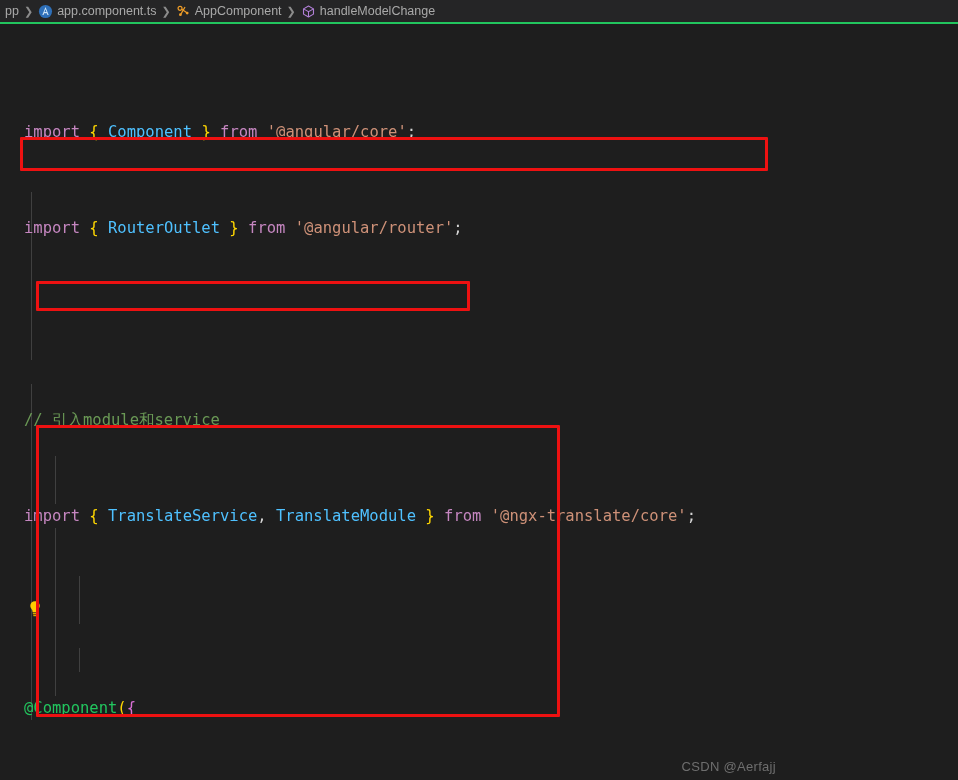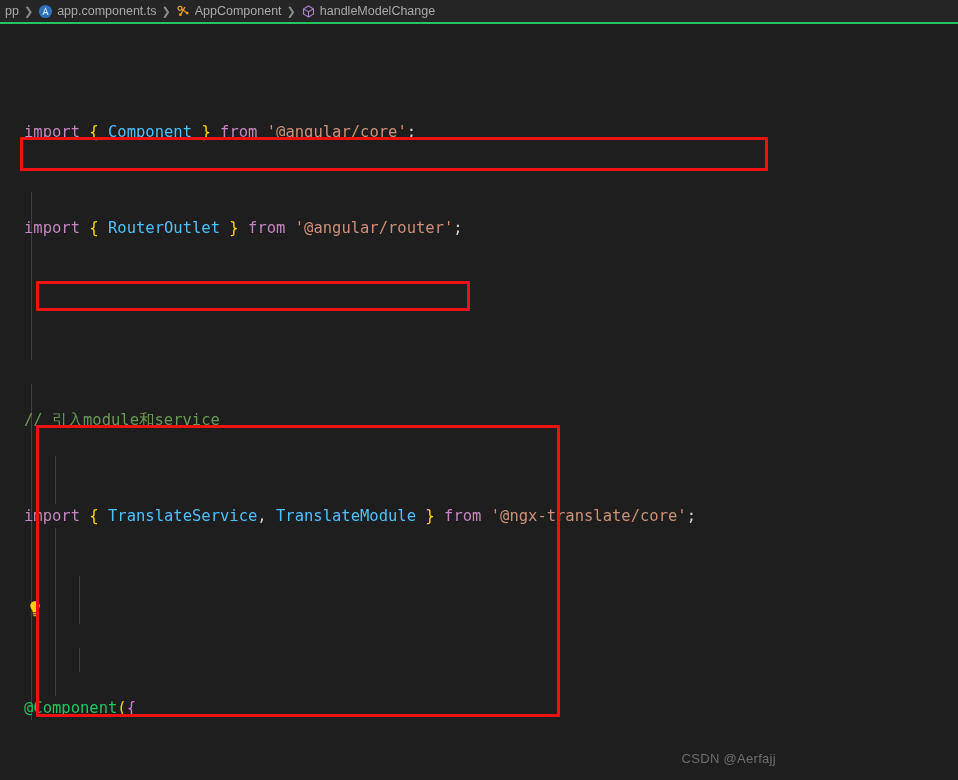--- a/index.html
+++ b/index.html
@@ -100,21 +100,21 @@
     position: absolute;
     border: 3px solid #ee1111;
     pointer-events: none;
     border-radius: 1px;
   }
 
   
   #watermark {
     position: absolute;
     right: 12px;
-    bottom: 14px;
+    bottom: 6px;
     font-family: "Liberation Sans", sans-serif;
     font-size: 13px;
     color: #6e6e6e;
     letter-spacing: .3px;
   }
 </style>
 </head>
 <body>
 
 <div id="breadcrumb">

